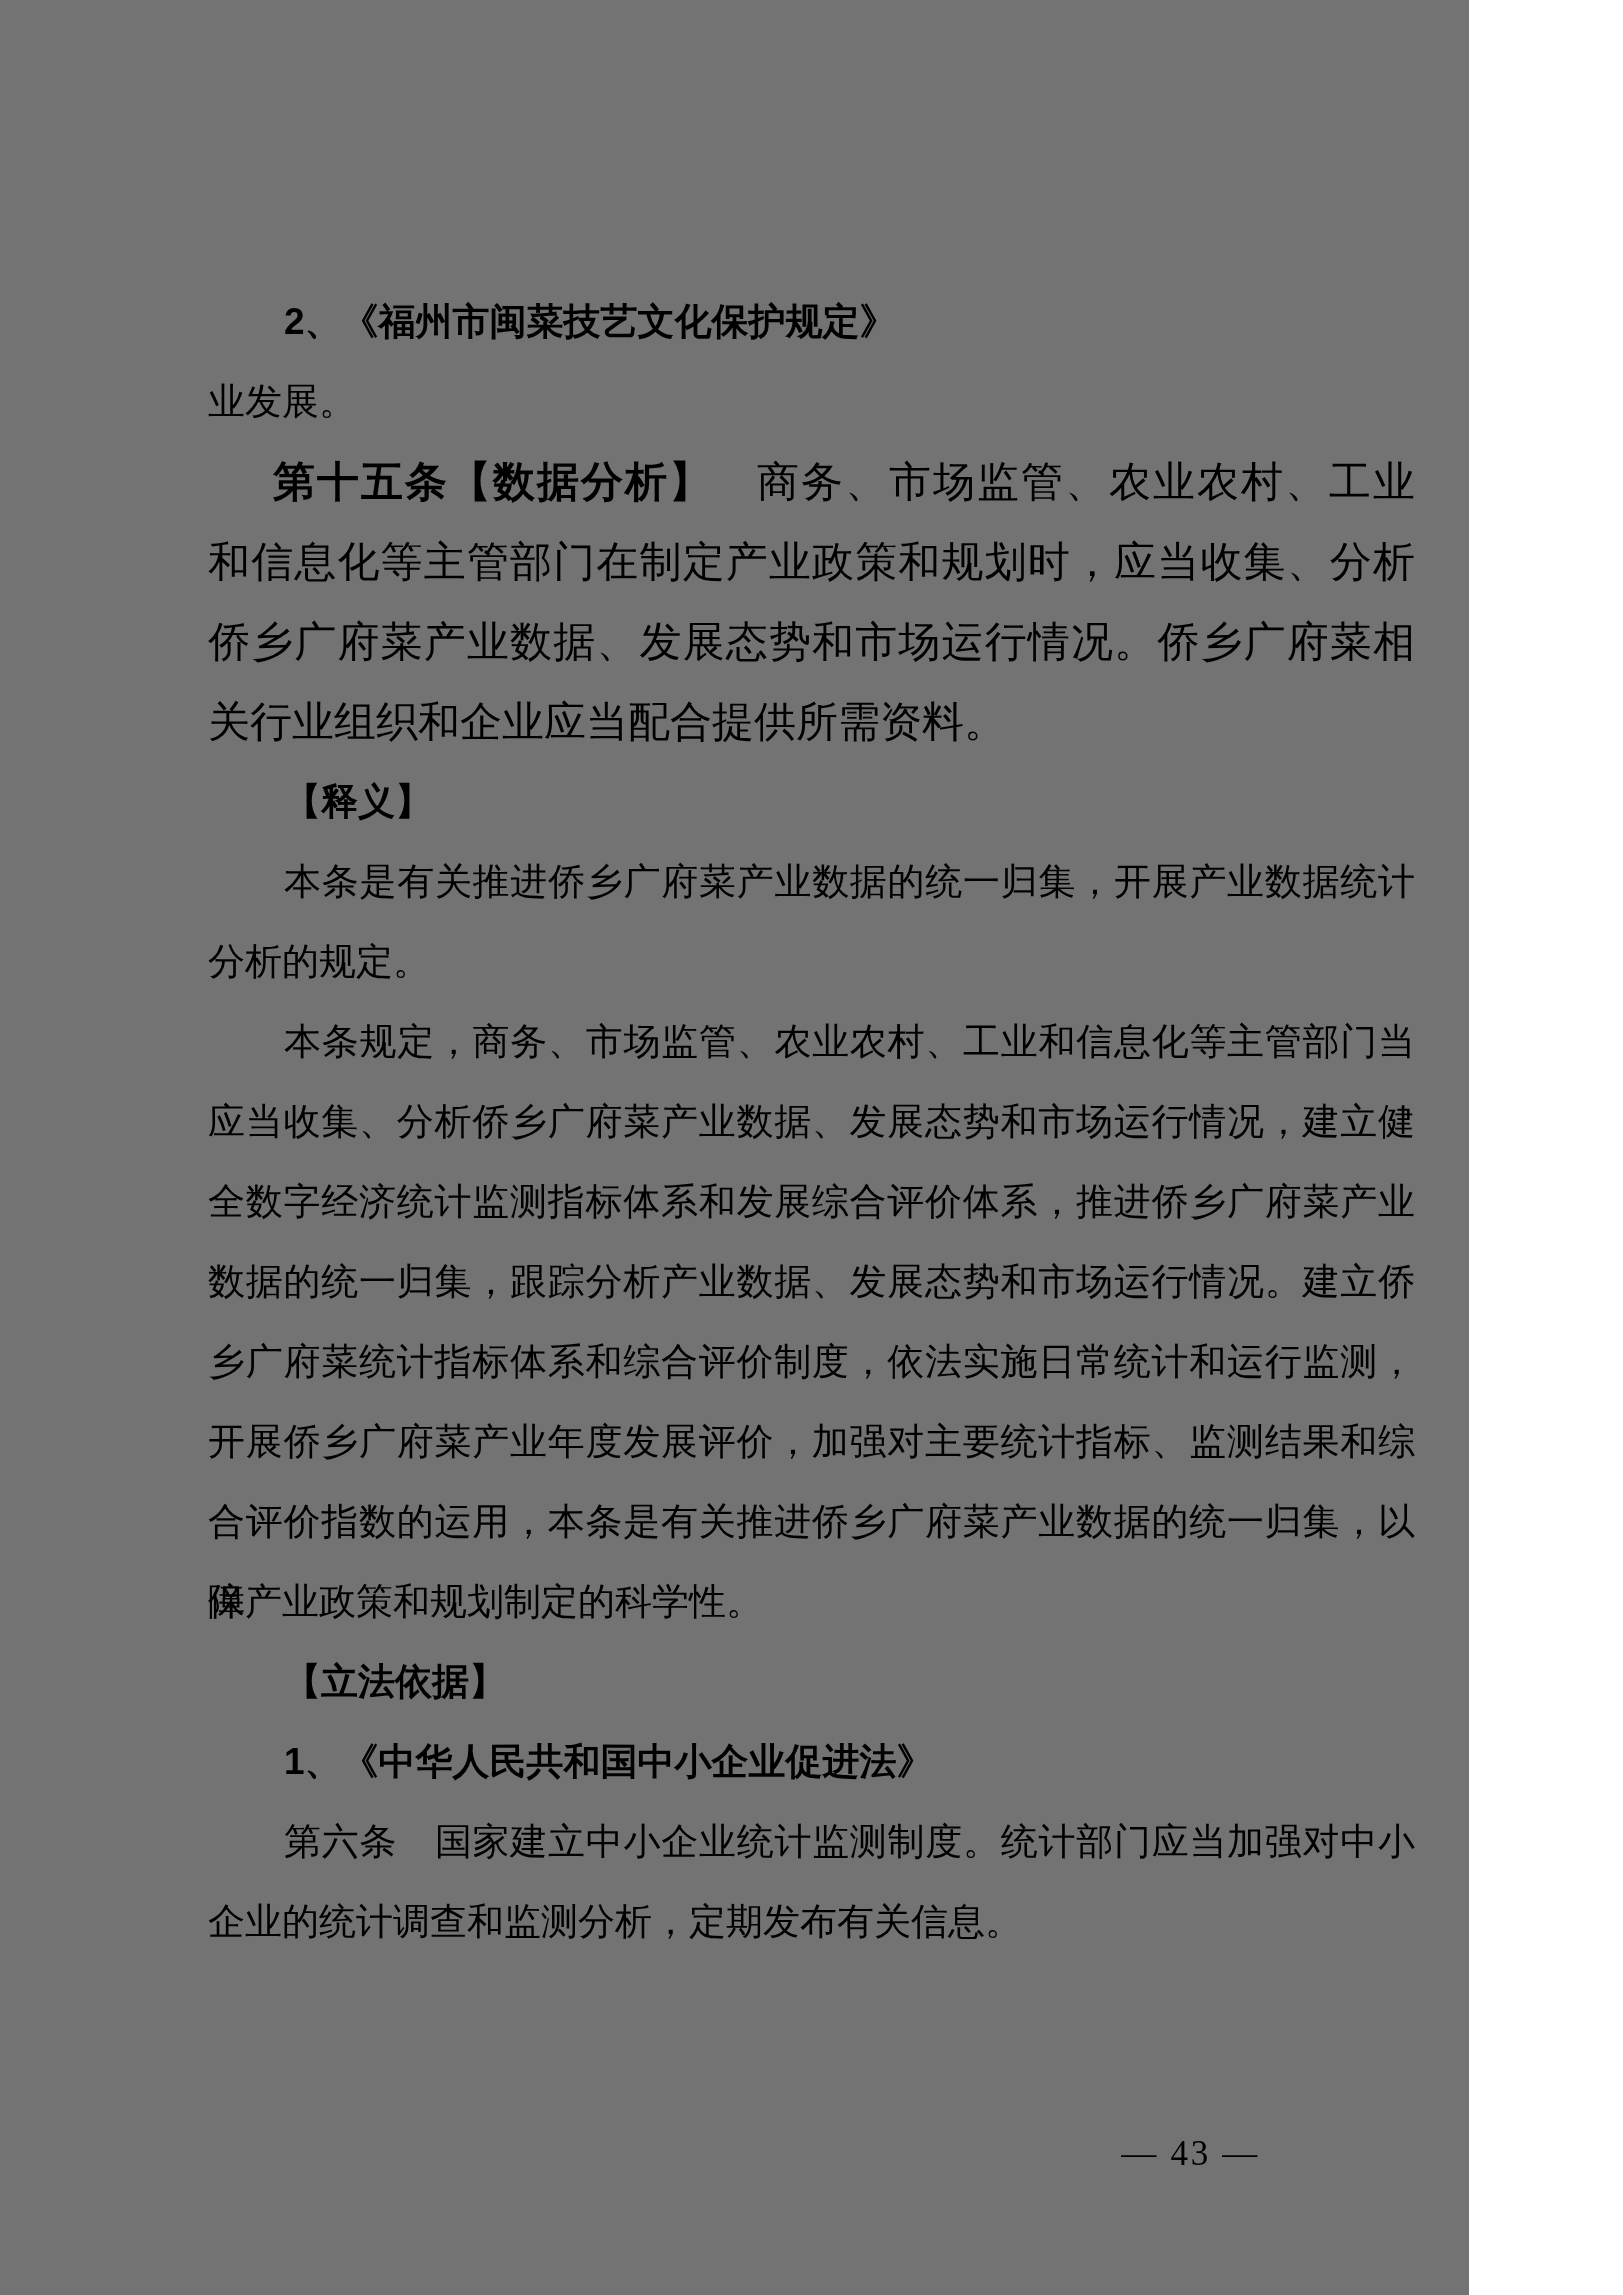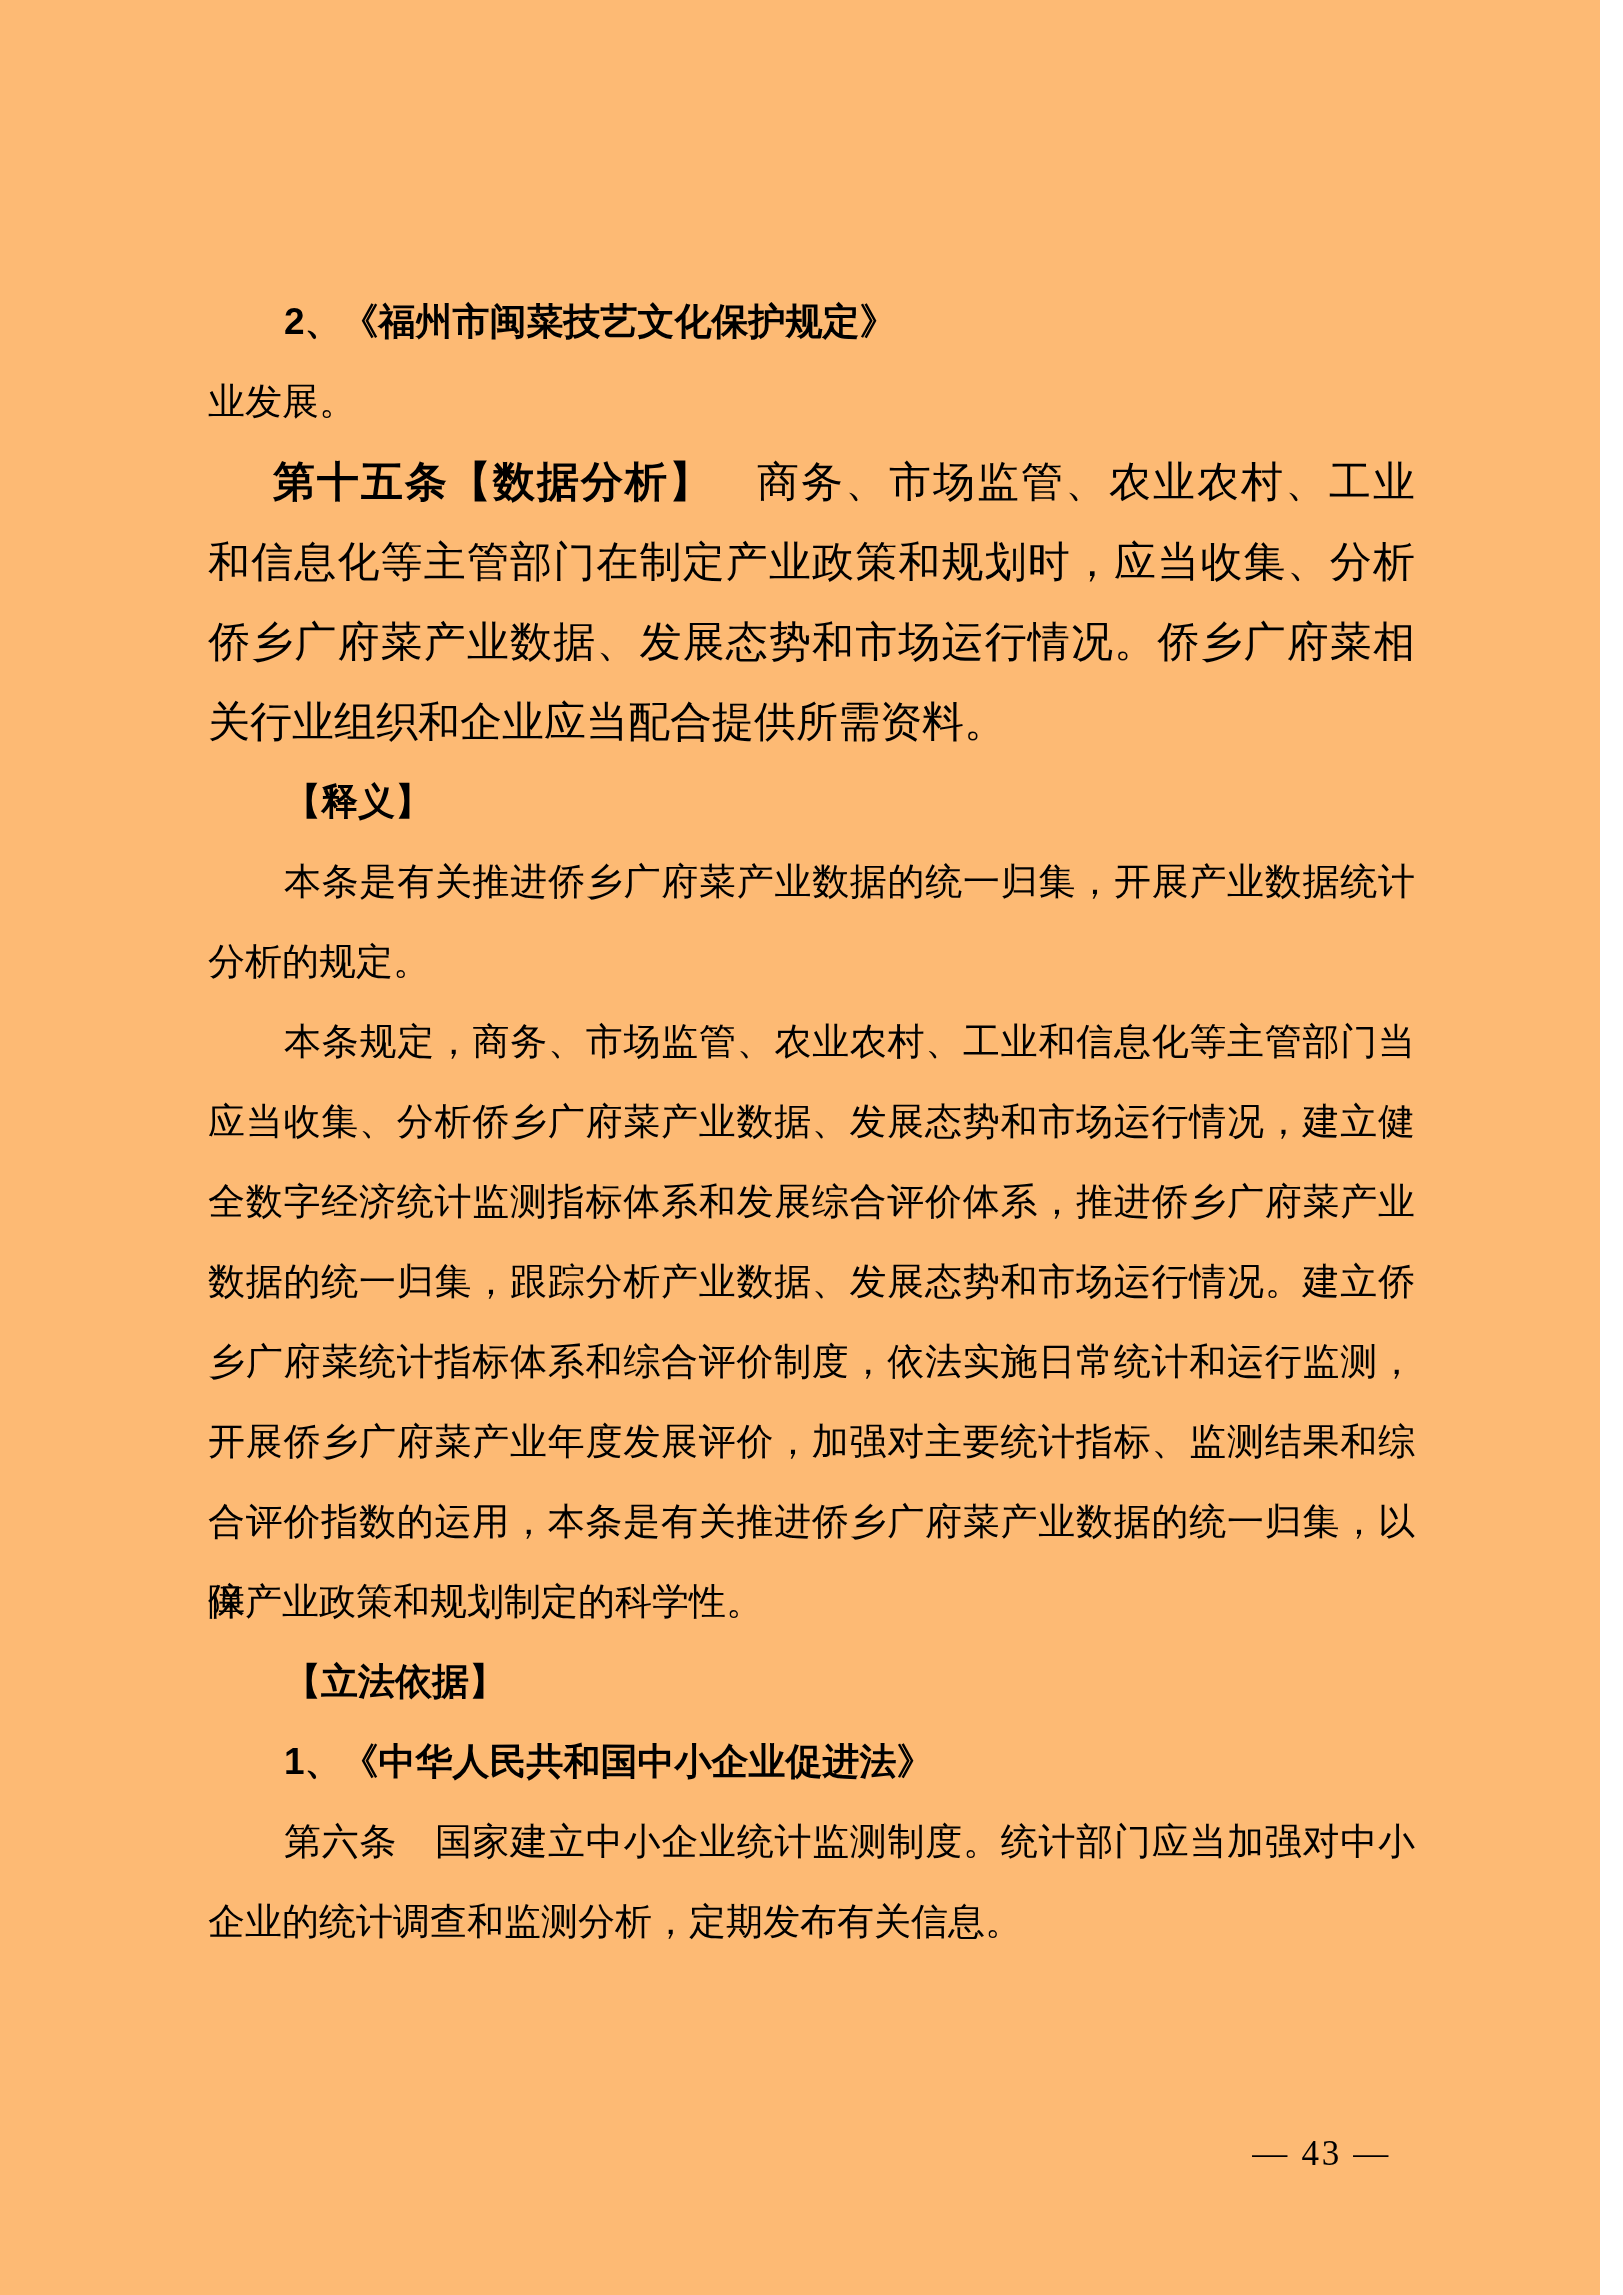--- a/index.html
+++ b/index.html
@@ -2,23 +2,23 @@
 <html style="font-size:11px"><head>
 <meta charset="utf-8">
 <style>
   html, body {
     margin: 0;
     padding: 0;
     background: #ffffff;
   }
   .page {
     position: relative;
-    width: 1600px;
+    width: 1469px;
     height: 2295px;
-    background: #fdba74;
+    background: #737373;
     color: #000000;
     font-family: "DejaVu Serif", serif;
     overflow: hidden;
   }
   .text-block {
     position: absolute;
     left: 208px;
     top: 282px;
     width: 1207px;
   }

